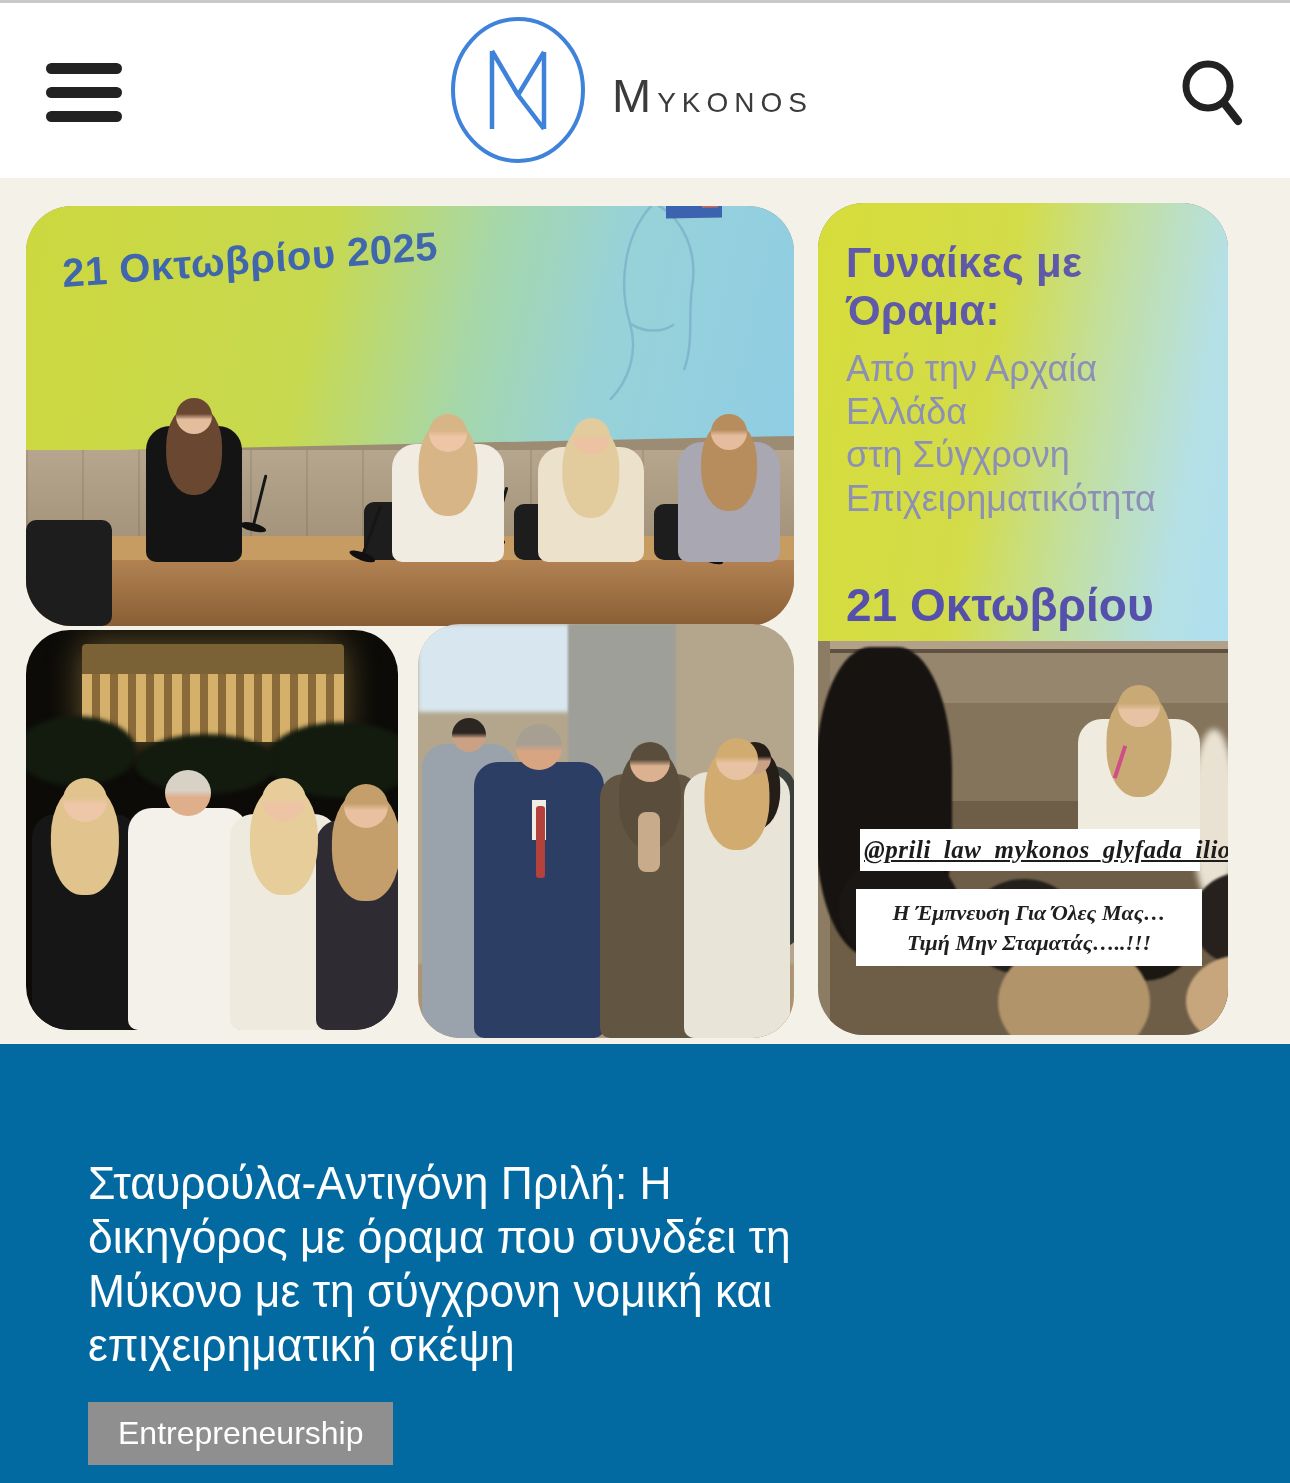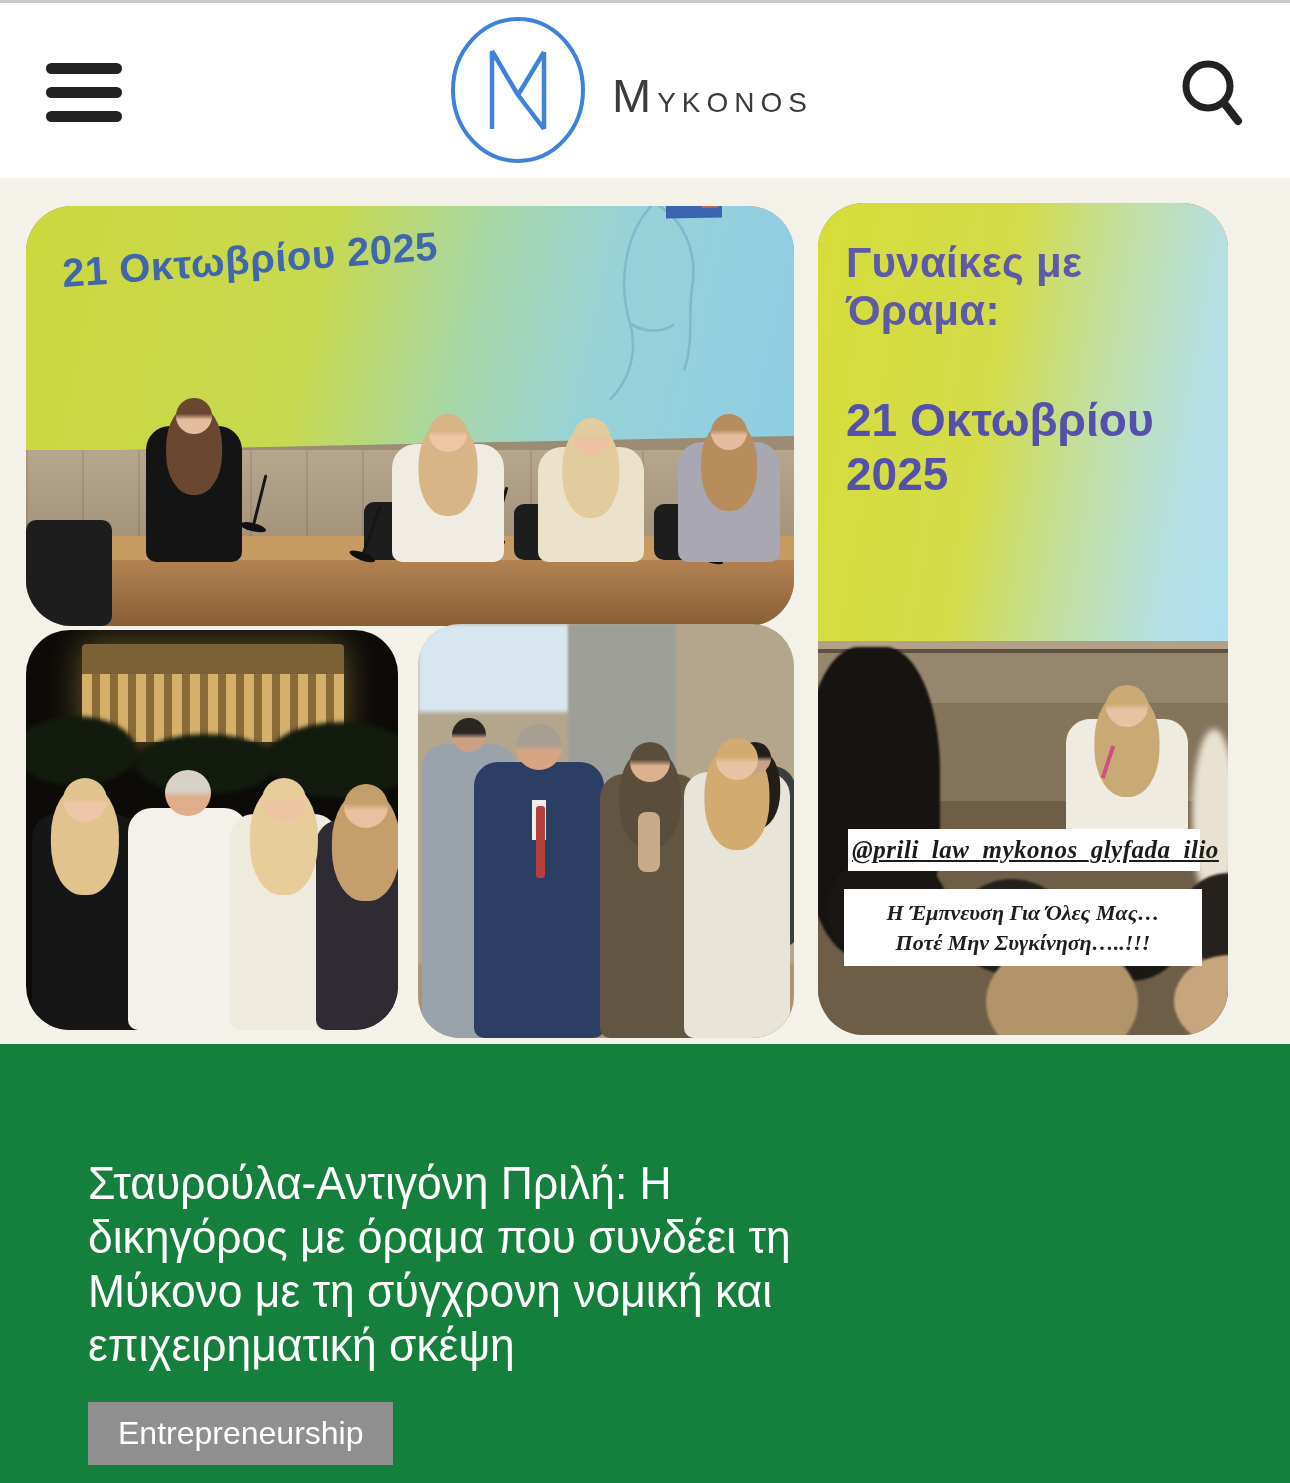--- a/index.html
+++ b/index.html
@@ -44,21 +44,21 @@
   .person .hair{position:absolute;top:7px;left:50%;transform:translateX(-50%);z-index:2;
     width:calc(var(--hw) * 1.55);height:calc(var(--hw) * 2.5);border-radius:46%;background:var(--hair);}
   .person .torso{margin-top:-8px;width:100%;flex:1;border-radius:24px 24px 10px 10px;background:var(--top);z-index:1;}
   .accent{position:absolute;z-index:4;}
   
   .poster{position:absolute;left:0;right:0;top:0;height:438px;box-sizing:border-box;padding:36px 26px 0 28px;
     background:linear-gradient(100deg,#d6dd3a 0%,#d3dc49 42%,#c2dfa0 64%,#b5e0e6 86%,#afdff0 100%);}
   .poster-title{font-size:42px;font-weight:bold;color:#5e59a9;letter-spacing:.3px;}
   .poster-sub{margin-top:12px;font-size:36px;line-height:1.2;color:#8c90b5;}
   .poster-date{margin-top:58px;font-size:46px;font-weight:bold;color:#5450ab;}
-  .speaker{position:absolute;left:0;right:0;top:438px;height:394px;
+  .speaker{position:absolute;left:12px;right:0;top:438px;height:394px;
     background:linear-gradient(#b3a088 0 8px,#5e5140 8px 12px,#97866e 12px 62px,#85745c 62px 160px,#6e5e48 160px);}
   .blob{position:absolute;border-radius:50%;}
   .handle-box{position:absolute;left:30px;right:28px;top:188px;z-index:6;background:#fff;padding:7px 4px;
     font-family:"Liberation Serif",serif;font-style:italic;font-weight:bold;font-size:25px;text-align:center;
     color:#1c1c1c;text-decoration:underline;letter-spacing:.5px;}
   .quote-box{position:absolute;left:26px;right:26px;top:248px;z-index:6;background:#fff;padding:9px 4px;
     font-family:"Liberation Serif",serif;font-style:italic;font-weight:bold;font-size:22px;line-height:1.35;
     text-align:center;color:#1f1f1f;}
   
   .acro-bg{position:absolute;inset:0;background:#0c0b08;}
@@ -159,20 +159,25 @@
       <div class="mic" style="left:472px;top:280px;transform:rotate(16deg);"></div>
       <div class="mic" style="left:602px;top:282px;transform:rotate(18deg);"></div>
       <div class="mic" style="left:692px;top:300px;transform:rotate(20deg);"></div>
       <div class="paper" style="left:560px;top:336px;transform:rotate(-4deg);"></div>
       <div class="paper" style="left:676px;top:338px;transform:rotate(5deg);"></div>
     </figure>
 
     <figure class="photo" style="left:818px;top:25px;width:410px;height:832px;background:#8d7c64;">
       <div class="poster">
         <div class="poster-title">Γυναίκες με Όραμα:</div>
+        <div class="poster-sub">
+          <div>Από την Αρχαία Ελλάδα</div>
+          <div>στη Σύγχρονη</div>
+          <div>Επιχειρηματικότητα</div>
+        </div>
         <div class="poster-date">21 Οκτωβρίου 2025</div>
       </div>
 
       <div class="speaker">
         <div class="blob" style="left:-14px;top:6px;width:136px;height:310px;background:#161310;border-radius:40%;filter:blur(1px);"></div>
         <div class="blob" style="right:-8px;top:88px;width:44px;height:176px;background:#e9e2d2;filter:blur(3px);"></div>
 
         <div class="person" style="left:248px;top:44px;width:122px;height:168px;--hw:42px;--hair:#c9aa75;--skin:#e7c3a4;--top:#efebdf;">
           <div class="head"></div>
             <div class="hair"></div>
@@ -183,21 +188,21 @@
         <div class="blob" style="left:8px;top:212px;width:122px;height:112px;background:#191613;filter:blur(1px);"></div>
         <div class="blob" style="left:138px;top:238px;width:112px;height:96px;background:#24201b;filter:blur(1px);"></div>
         <div class="blob" style="left:262px;top:252px;width:102px;height:88px;background:#1b1713;filter:blur(1px);"></div>
         <div class="blob" style="left:362px;top:232px;width:96px;height:92px;background:#26211c;filter:blur(1px);"></div>
         <div class="blob" style="left:168px;top:300px;width:152px;height:122px;background:#b2946b;filter:blur(1px);"></div>
         <div class="blob" style="left:356px;top:314px;width:112px;height:92px;background:#c7a67d;filter:blur(1px);"></div>
 
         <div class="handle-box">@prili_law_mykonos_glyfada_ilio</div>
         <div class="quote-box">
           <div>Η Έμπνευση Για Όλες Μας…</div>
-          <div>Ποτέ Μην Συγκίνηση…..!!!</div>
+          <div>Τιμή Μην Σταματάς…..!!!</div>
         </div>
       </div>
     </figure>
 
     <figure class="photo" style="left:26px;top:452px;width:372px;height:400px;border-radius:44px;">
       <div class="acro-bg"></div>
       <div class="ruin"></div>
       <div class="tree" style="left:-10px;top:86px;width:120px;height:70px;"></div>
       <div class="tree" style="left:240px;top:92px;width:150px;height:76px;"></div>
       <div class="tree" style="left:110px;top:104px;width:140px;height:60px;"></div>
@@ -251,21 +256,21 @@
       </div>
       <div class="accent" style="left:220px;top:188px;width:22px;height:60px;background:#c7ab8a;border-radius:8px;"></div>
       <div class="person" style="left:266px;top:114px;width:106px;height:300px;--hw:42px;--hair:#d2ab70;--skin:#e8c3a3;--top:#e9e4d8;">
         <div class="head"></div>
           <div class="hair"></div>
           <div class="torso"></div>
       </div>
     </figure>
   </main>
 
-  <section class="banner" style="background:#15803d;">
+  <section class="banner" style="background:#0369a1;">
     <h1 class="headline">
       <span>Σταυρούλα-Αντιγόνη Πριλή: Η</span>
       <span>δικηγόρος με όραμα που συνδέει τη</span>
       <span>Μύκονο με τη σύγχρονη νομική και</span>
       <span>επιχειρηματική σκέψη</span>
     </h1>
     <a class="tag" href="#">Entrepreneurship</a>
   </section>
 
 </div>

